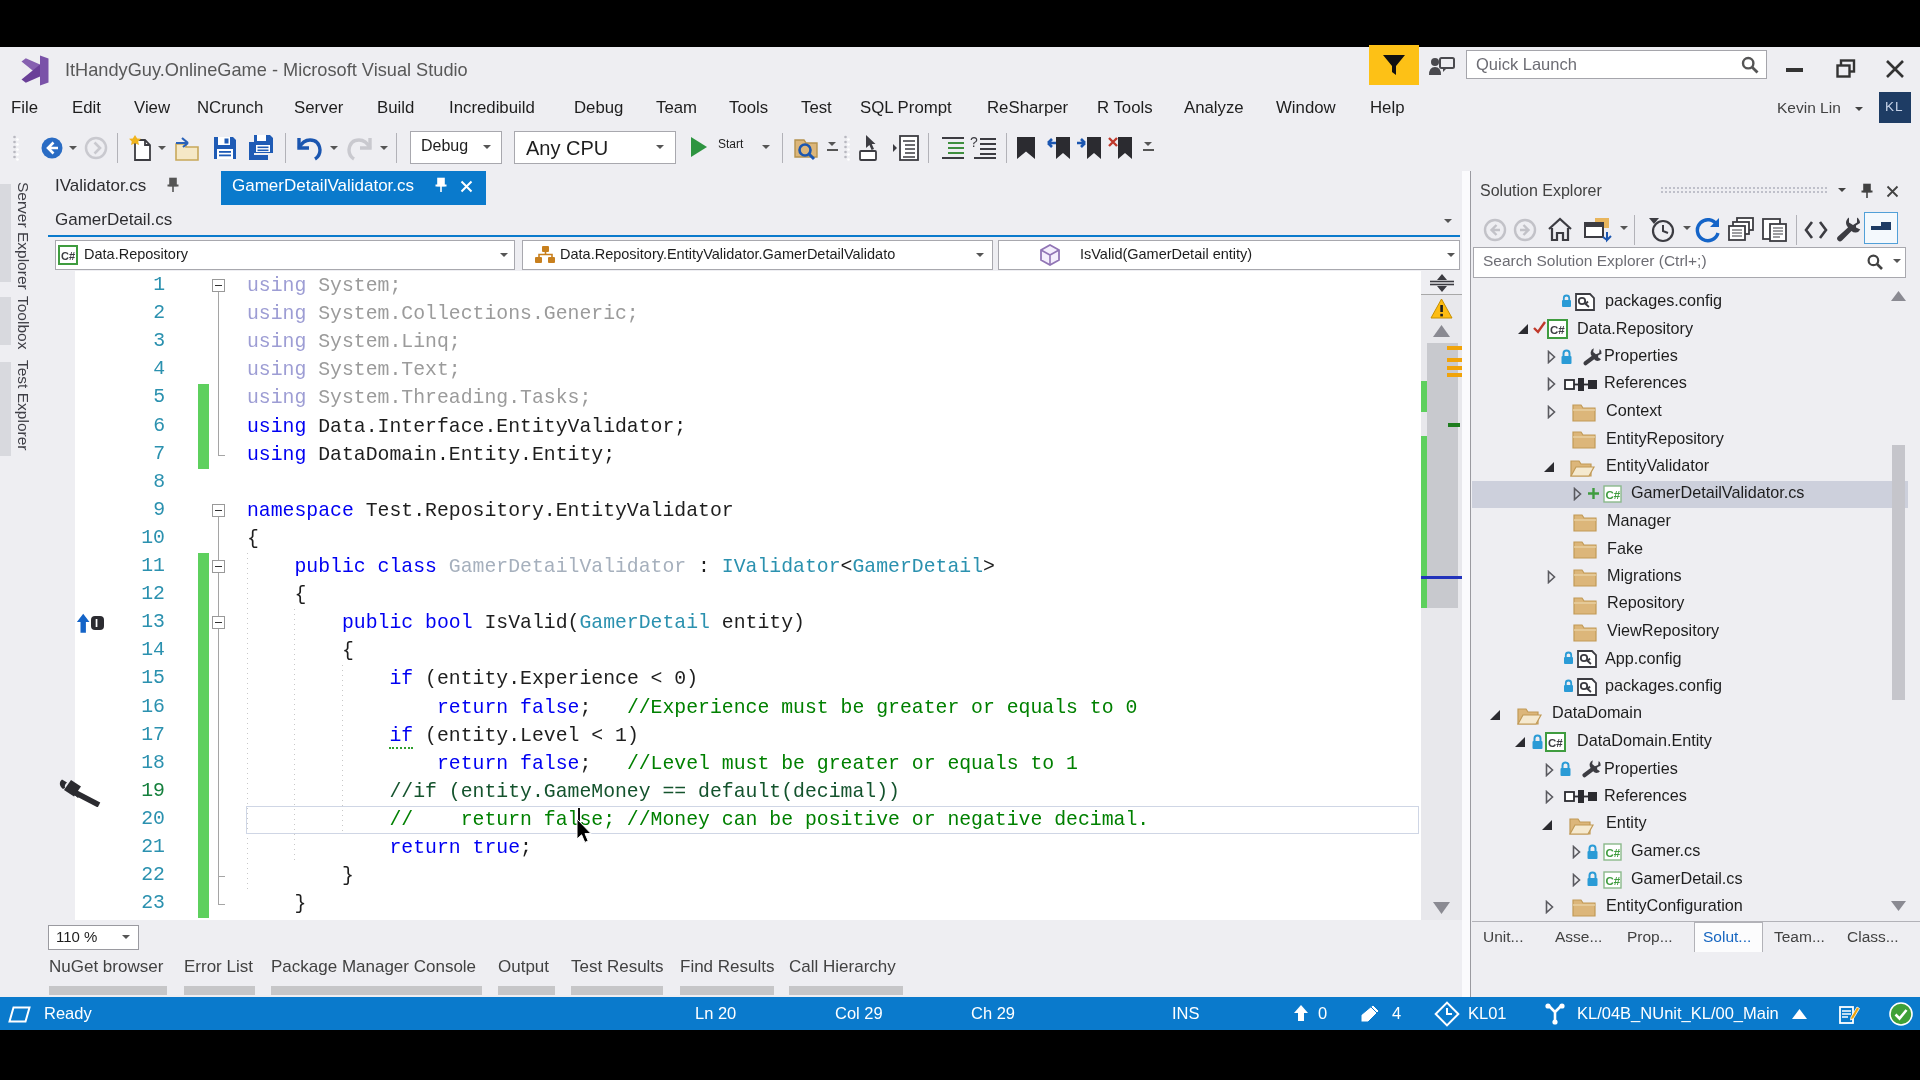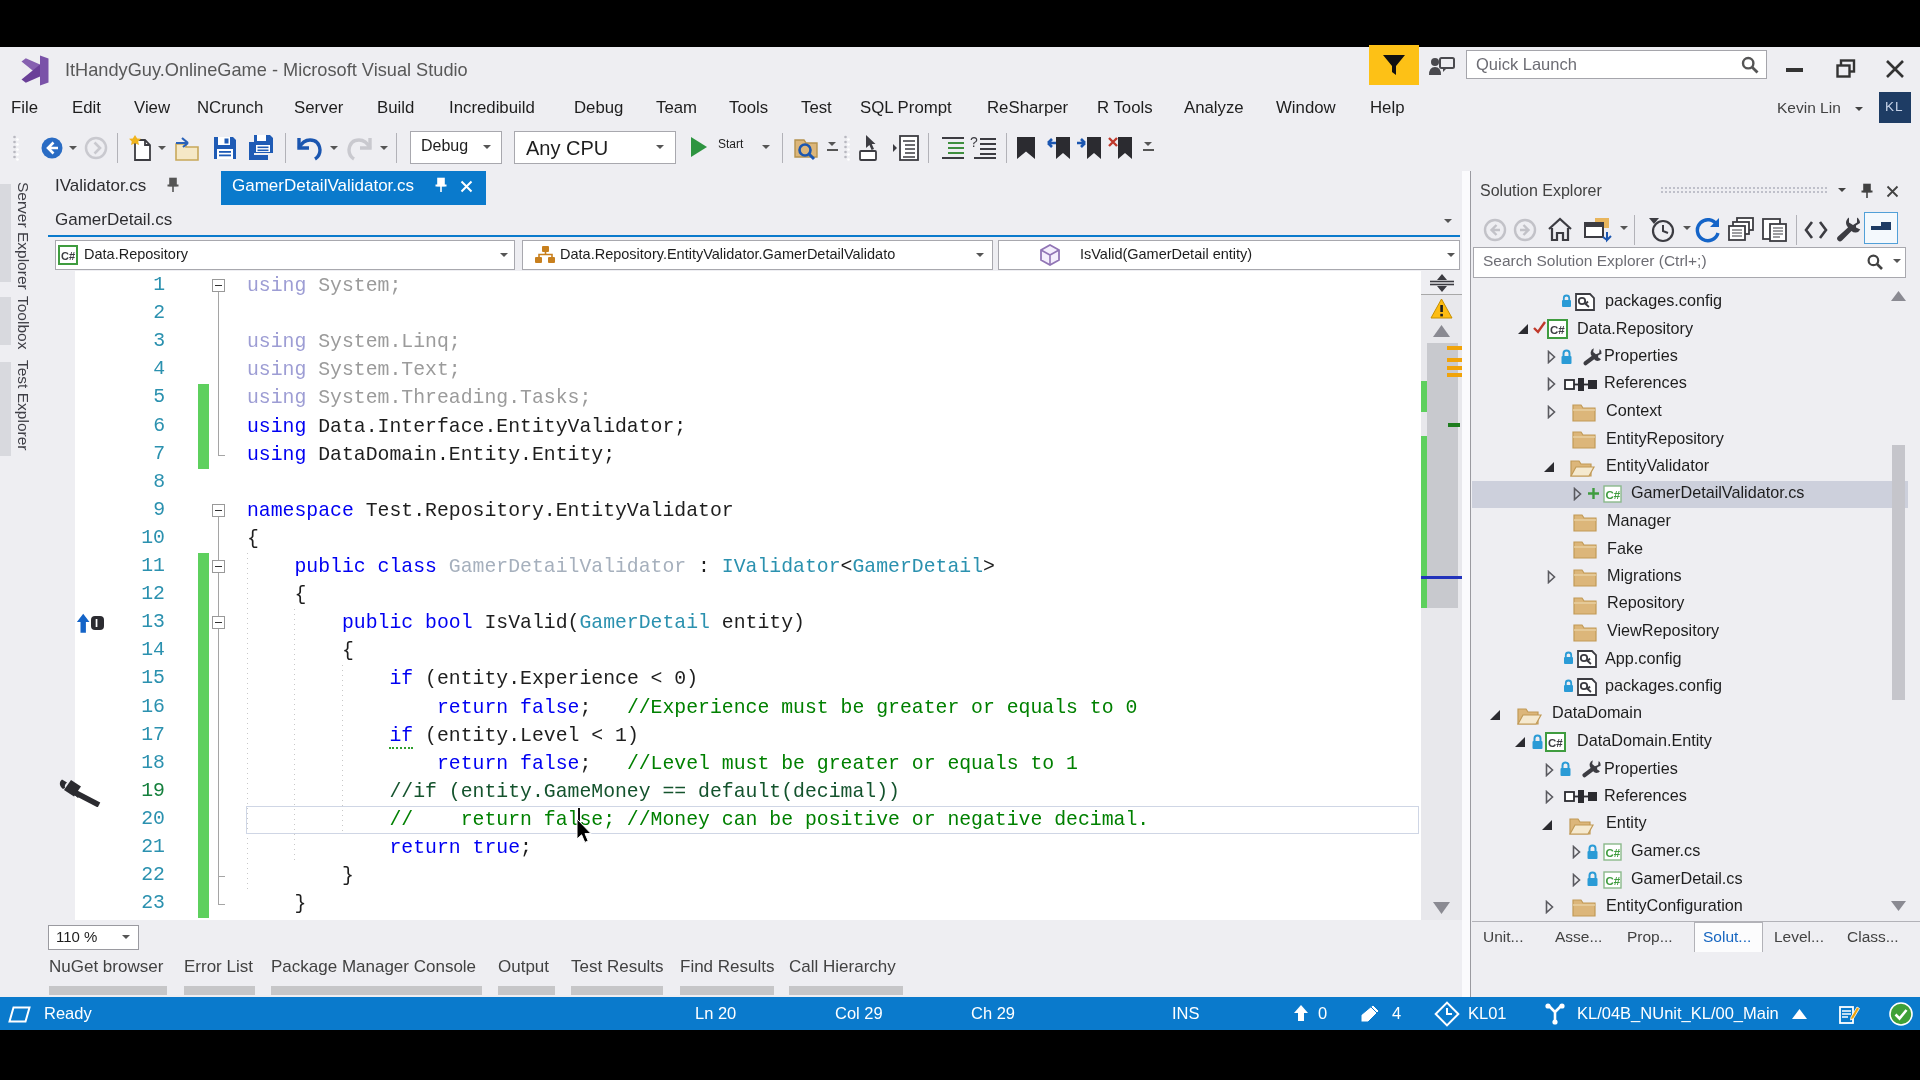--- a/index.html
+++ b/index.html
@@ -286,20 +286,21 @@
 <div class="abs" style="left:212px;top:513px;width:13px;height:13px;background:#fff;border:1px solid #999;"></div>
 <div class="abs" style="left:215px;top:519px;width:7px;height:1px;background:#333;"></div>
 <div class="abs" style="left:212px;top:569px;width:13px;height:13px;background:#fff;border:1px solid #999;"></div>
 <div class="abs" style="left:215px;top:575px;width:7px;height:1px;background:#333;"></div>
 <div class="abs" style="left:247px;top:506px;width:1px;height:337px;background-image:linear-gradient(#c8c8c8 30%,transparent 30%);background-size:1px 5px;"></div>
 <div class="abs" style="left:294px;top:562px;width:1px;height:253px;background-image:linear-gradient(#c8c8c8 30%,transparent 30%);background-size:1px 5px;"></div>
 <div class="abs" style="left:342px;top:618px;width:1px;height:169px;background-image:linear-gradient(#c8c8c8 30%,transparent 30%);background-size:1px 5px;"></div>
 <div class="abs" style="left:246px;top:759px;width:1173px;height:28px;border:1px solid #cfd6e5;"></div>
 <div class="abs" style="left:578px;top:761px;width:2px;height:24px;background:#111;"></div>
 <div class="txt mono" style="left:247px;top:227.0px;font-size:19.8px;line-height:25px;color:#1e1e1e;"><span style="color:#9d9dd4">using</span><span style="color:#9b9b9b"> System;</span></div>
+<div class="txt mono" style="left:247px;top:255.1px;font-size:19.8px;line-height:25px;color:#1e1e1e;"><span style="color:#9d9dd4">using</span><span style="color:#9b9b9b"> System.Collections.Generic;</span></div>
 <div class="txt mono" style="left:247px;top:283.2px;font-size:19.8px;line-height:25px;color:#1e1e1e;"><span style="color:#9d9dd4">using</span><span style="color:#9b9b9b"> System.Linq;</span></div>
 <div class="txt mono" style="left:247px;top:311.3px;font-size:19.8px;line-height:25px;color:#1e1e1e;"><span style="color:#9d9dd4">using</span><span style="color:#9b9b9b"> System.Text;</span></div>
 <div class="txt mono" style="left:247px;top:339.4px;font-size:19.8px;line-height:25px;color:#1e1e1e;"><span style="color:#9d9dd4">using</span><span style="color:#9b9b9b"> System.Threading.Tasks;</span></div>
 <div class="txt mono" style="left:247px;top:367.5px;font-size:19.8px;line-height:25px;color:#1e1e1e;"><span style="color:#0000f2">using</span><span style="color:#1e1e1e"> Data.Interface.EntityValidator;</span></div>
 <div class="txt mono" style="left:247px;top:395.6px;font-size:19.8px;line-height:25px;color:#1e1e1e;"><span style="color:#0000f2">using</span><span style="color:#1e1e1e"> DataDomain.Entity.Entity;</span></div>
 <div class="txt mono" style="left:247px;top:451.8px;font-size:19.8px;line-height:25px;color:#1e1e1e;"><span style="color:#0000f2">namespace</span><span style="color:#1e1e1e"> Test.Repository.EntityValidator</span></div>
 <div class="txt mono" style="left:247px;top:479.9px;font-size:19.8px;line-height:25px;color:#1e1e1e;"><span style="color:#1e1e1e">{</span></div>
 <div class="txt mono" style="left:247px;top:508.0px;font-size:19.8px;line-height:25px;color:#1e1e1e;"><span style="color:#1e1e1e">    </span><span style="color:#0000f2">public class </span><span style="color:#a6b0bd">GamerDetailValidator</span><span style="color:#1e1e1e"> : </span><span style="color:#2b91af">IValidator</span><span style="color:#1e1e1e">&lt;</span><span style="color:#2b91af">GamerDetail</span><span style="color:#1e1e1e">&gt;</span></div>
 <div class="txt mono" style="left:247px;top:536.1px;font-size:19.8px;line-height:25px;color:#1e1e1e;"><span style="color:#1e1e1e">    {</span></div>
 <div class="txt mono" style="left:247px;top:564.2px;font-size:19.8px;line-height:25px;color:#1e1e1e;"><span style="color:#1e1e1e">        </span><span style="color:#0000f2">public bool </span><span style="color:#1e1e1e">IsValid(</span><span style="color:#2b91af">GamerDetail</span><span style="color:#1e1e1e"> entity)</span></div>
@@ -649,21 +650,21 @@
     </svg>
 <div class="abs" style="left:1892px;top:398px;width:13px;height:255px;background:#c5c5cb;"></div>
 <svg class="abs" style="left:1891px;top:854px" width="15" height="10" viewBox="0 0 15 10">
       <path d="M7.5 10 L15 0 L0 0 Z" fill="#8a8a92"></path>
     </svg>
 <div class="abs" style="left:1694px;top:875px;width:69px;height:30px;background:#fcfcfd;border:1px solid #b2b2b8;border-bottom:none;"></div>
 <div class="txt" style="left:1483px;top:881px;font-size:15.5px;color:#424242;">Unit...</div>
 <div class="txt" style="left:1555px;top:881px;font-size:15.5px;color:#424242;">Asse...</div>
 <div class="txt" style="left:1627px;top:881px;font-size:15.5px;color:#424242;">Prop...</div>
 <div class="txt" style="left:1703px;top:881px;font-size:15.5px;color:#1565c0;">Solut...</div>
-<div class="txt" style="left:1774px;top:881px;font-size:15.5px;color:#424242;">Level...</div>
+<div class="txt" style="left:1774px;top:881px;font-size:15.5px;color:#424242;">Team...</div>
 <div class="txt" style="left:1847px;top:881px;font-size:15.5px;color:#424242;">Class...</div>
 <div class="abs" style="left:0;top:950px;width:1920px;height:33px;background:#0a7acc;"></div>
 <svg class="abs" style="left:8px;top:959px" width="23" height="17" viewBox="0 0 23 17">
       <path d="M5.5 1.5 L21.5 1.5 L17.5 15.5 L1.5 15.5 Z" fill="none" stroke="#fff" stroke-width="2"></path>
     </svg>
 <div class="txt" style="left:44px;top:957px;font-size:16.5px;color:#fff;">Ready</div>
 <div class="txt" style="left:695px;top:957px;font-size:16.5px;color:#fff;">Ln 20</div>
 <div class="txt" style="left:835px;top:957px;font-size:16.5px;color:#fff;">Col 29</div>
 <div class="txt" style="left:971px;top:957px;font-size:16.5px;color:#fff;">Ch 29</div>
 <div class="txt" style="left:1172px;top:957px;font-size:16.5px;color:#fff;">INS</div>

